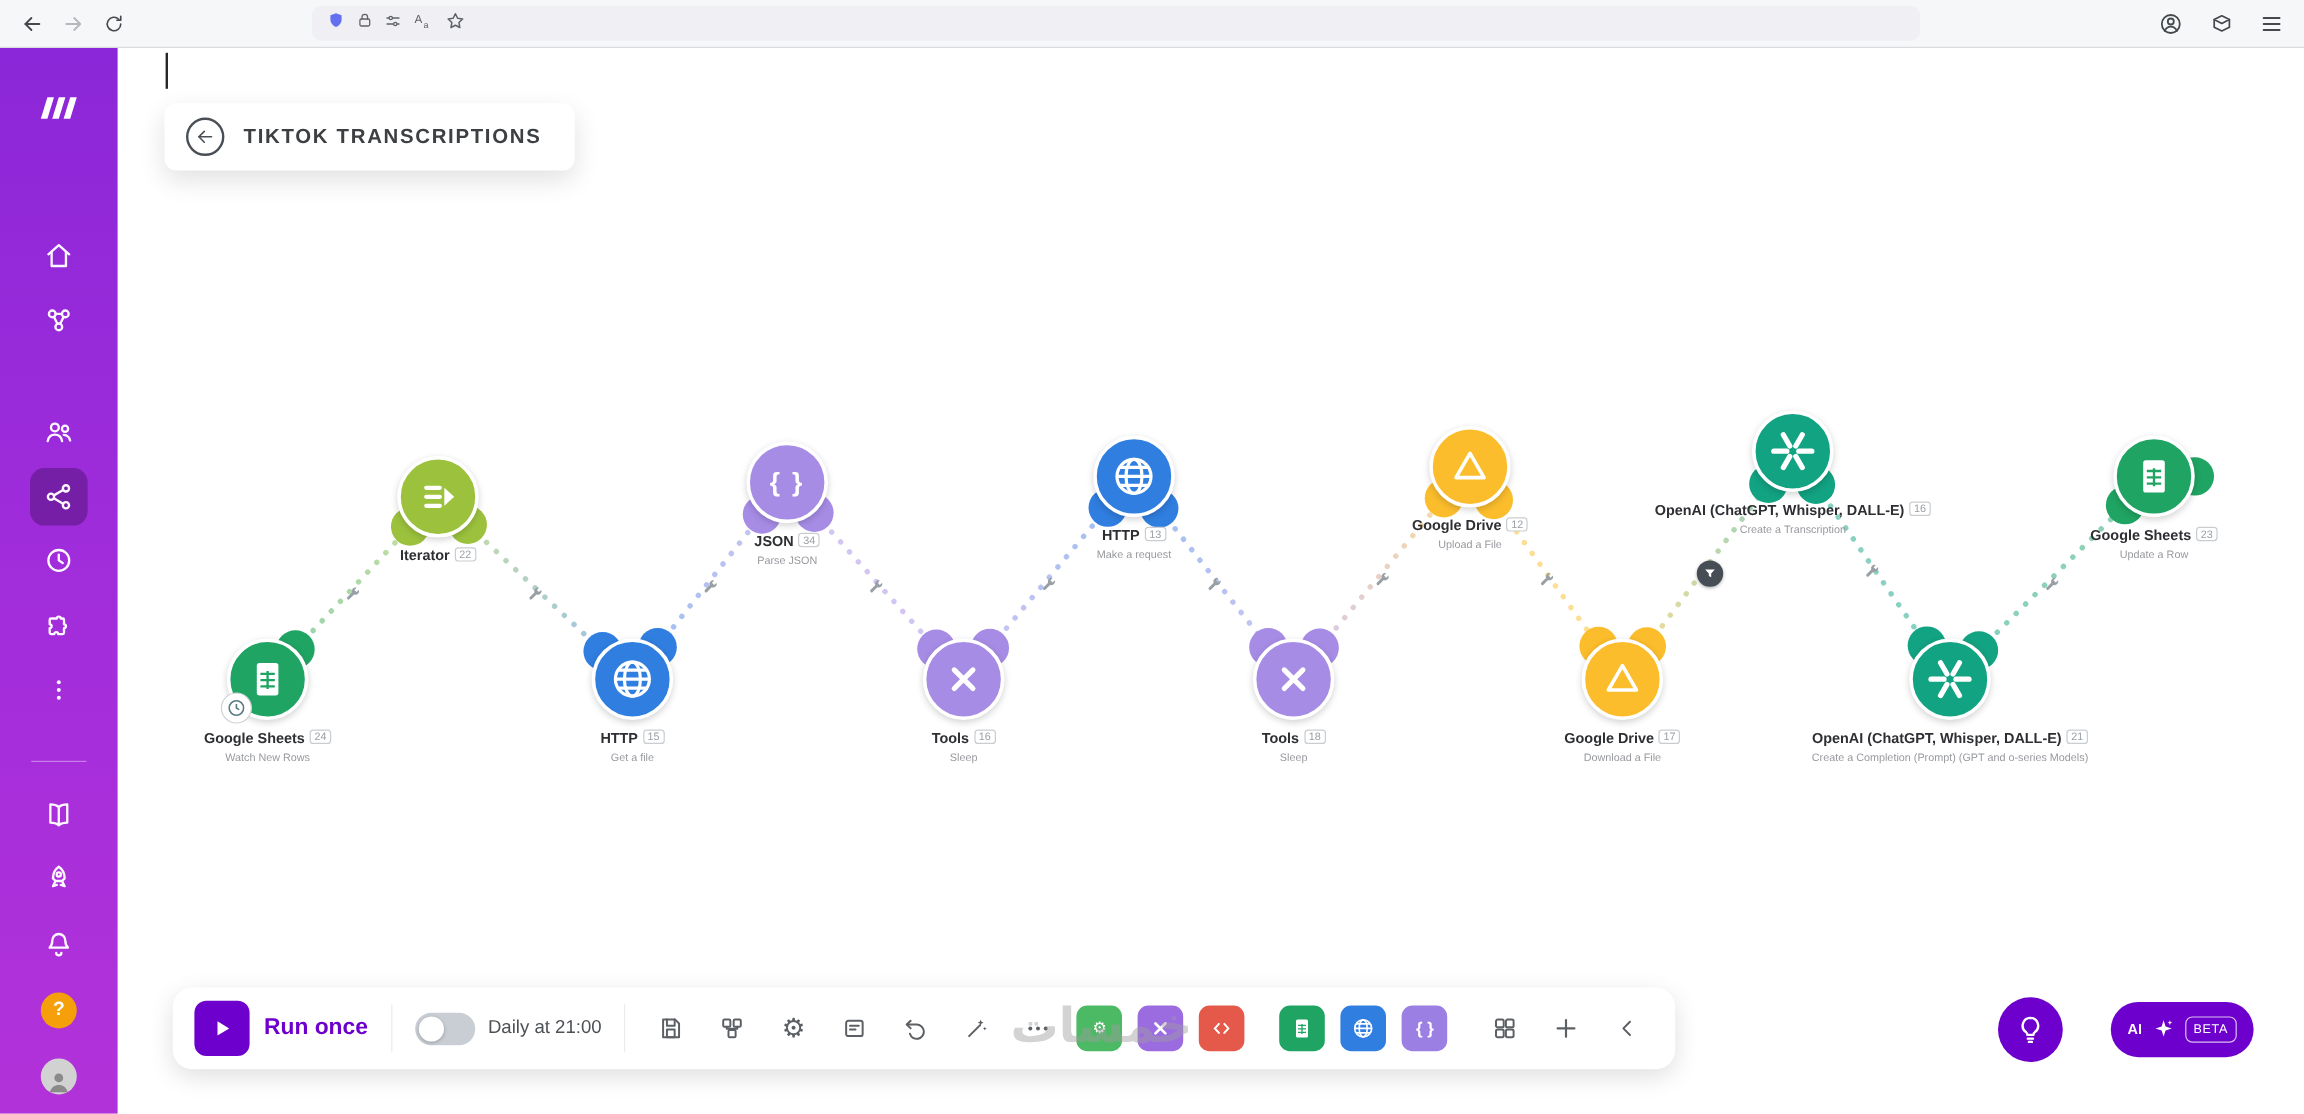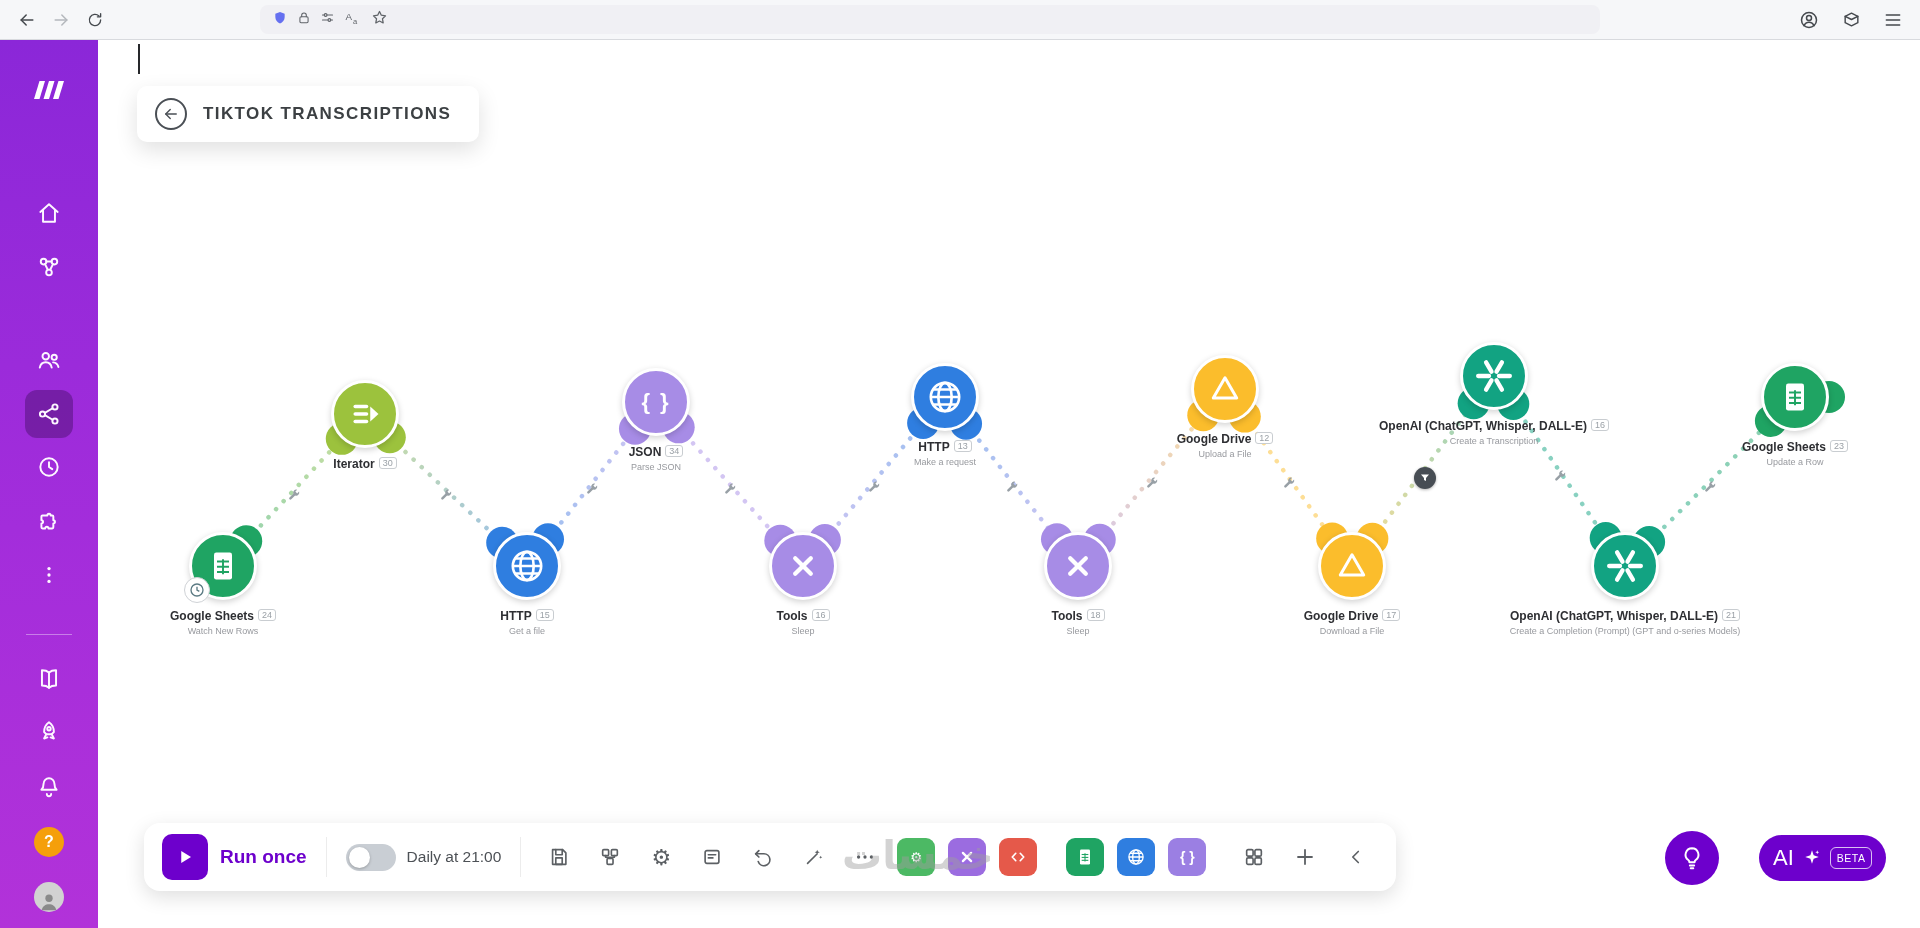--- a/index.html
+++ b/index.html
@@ -69,21 +69,21 @@
   .tb-icon { width:38px; height:38px; display:flex; align-items:center; justify-content:center; color:#5c6064;
     background:none; border:none; border-radius:8px; font-size:22px; }
   .app-sq { width:38px; height:38px; border-radius:9px; display:flex; align-items:center; justify-content:center;
     color:#fff; font-weight:bold; border:none; }
   .gap-l { margin-left:16px; }
 
   .idea-btn { position:absolute; left:1665px; top:831px; width:54px; height:54px; border-radius:50%;
     background:#6d00cc; display:flex; align-items:center; justify-content:center; z-index:8; border:none; }
   .ai-btn { position:absolute; left:1759px; top:835px; height:46px; padding:0 14px; border-radius:23px; background:#6d00cc;
     display:flex; align-items:center; gap:9px; z-index:8; border:none; }
-  .ai-label { color:#fff; font-size:22px; font-weight:normal; }
+  .ai-label { color:#fff; font-size:12px; font-weight:bold; }
   .beta-badge { color:#fff; font-size:10.5px; border:1px solid rgba(255,255,255,0.75); border-radius:6px; padding:4px 6px; letter-spacing:.5px; }
 
   .watermark { position:absolute; left:842px; top:832px; font-size:40px; font-weight:bold; color:#9e9e9e; opacity:0.45;
     z-index:9; pointer-events:none; font-family:"DejaVu Sans",sans-serif; }
 
   svg.st { fill:none; stroke:currentColor; stroke-width:1.8; stroke-linecap:round; stroke-linejoin:round; }
 </style>
 </head>
 <body>
 
@@ -264,21 +264,21 @@
       <div class="m-circle" style="background:#9cc23d">
         <svg width="36" height="36" viewBox="0 0 24 24">
           <g stroke="#fff" stroke-width="2.4" stroke-linecap="round">
             <line x1="5.5" y1="7" x2="13" y2="7"></line>
             <line x1="5.5" y1="12" x2="13" y2="12"></line>
             <line x1="5.5" y1="17" x2="13" y2="17"></line>
           </g>
           <path d="M15.5 7l5.5 5-5.5 5z" fill="#fff"></path>
         </svg>
       </div>
-      <div class="m-label"><span class="m-name">Iterator</span><span class="m-badge">30</span></div>
+      <div class="m-label"><span class="m-name">Iterator</span><span class="m-badge">22</span></div>
     </div>
     <div class="module" style="left: 407px; top: 532px;">
       <div class="m-circle" style="background:#2f7ee0">
         <svg width="40" height="40" viewBox="0 0 24 24" fill="none" stroke="#fff" stroke-width="1.6">
           <circle cx="12" cy="12" r="8.5"></circle>
           <ellipse cx="12" cy="12" rx="4" ry="8.5"></ellipse>
           <path d="M3.5 12h17M5 7.5h14M5 16.5h14"></path>
         </svg>
       </div>
       <div class="m-label"><span class="m-name">HTTP</span><span class="m-badge">15</span></div>

